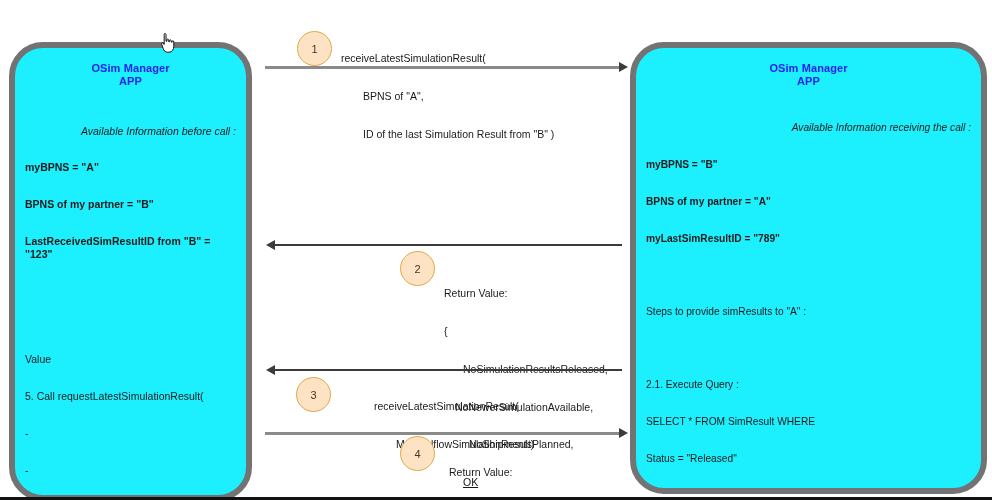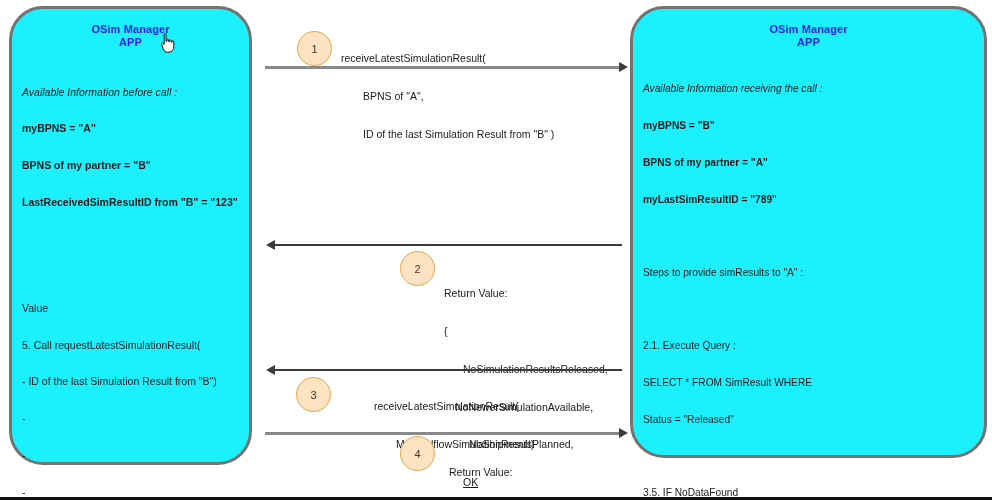--- a/index.html
+++ b/index.html
@@ -31,22 +31,23 @@
     top: 497px;
     width: 992px;
     height: 3px;
     background: #111111;
   }
 
   
   .panel {
     position: absolute;
     background: #1cf0ff;
-    border: 3px solid #737373;
+    border: 6px solid #737373;
     box-sizing: border-box;
+    margin-top: 36px;
   }
   .panel.left {
     left: 9px;
     top: 6px;
     width: 243px;
     height: 459px;
     border-radius: 34px;
   }
   .panel.right {
     left: 630px;
@@ -74,21 +75,21 @@
     line-height: 12.3px;
     white-space: pre-wrap;
   }
   .panel.right .panel-body {
     padding-top: 10px;
     font-size: 10.2px;
     line-height: 12.2px;
   }
 
   .ln { display: block; min-height: 12.3px; }
-  .ln.ital { font-style: italic; }
+  .ln.ital { font-style: italic; text-align: right; }
   .ln.bold { font-weight: bold; }
   .gap { display: block; height: 12.3px; }
   .gap-sm { display: block; height: 7px; }
 
   
   .arrow {
     position: absolute;
     height: 3px;
     background: #8a8a8a;
   }
@@ -154,21 +155,20 @@
     </div>
     <div class="panel-body">
       <span class="ln ital">Available Information before call :</span>
       <span class="ln bold">myBPNS = "A"</span>
       <span class="ln bold">BPNS of my partner = "B"</span>
       <span class="ln bold">LastReceivedSimResultID from "B" = "123"</span>
       <span class="gap"></span>
       <span class="gap-sm"></span>
       <span class="ln"><span class="und">Value</span></span>
       <span class="ln">5. Call requestLatestSimulationResult(</span>
-      <span class="ln">- ID of the last Simulation Result from "B")</span>
       <span class="ln">-</span>
       <span class="ln">-</span>
       <span class="ln">-</span>
       
       
       
       
       
       
       

